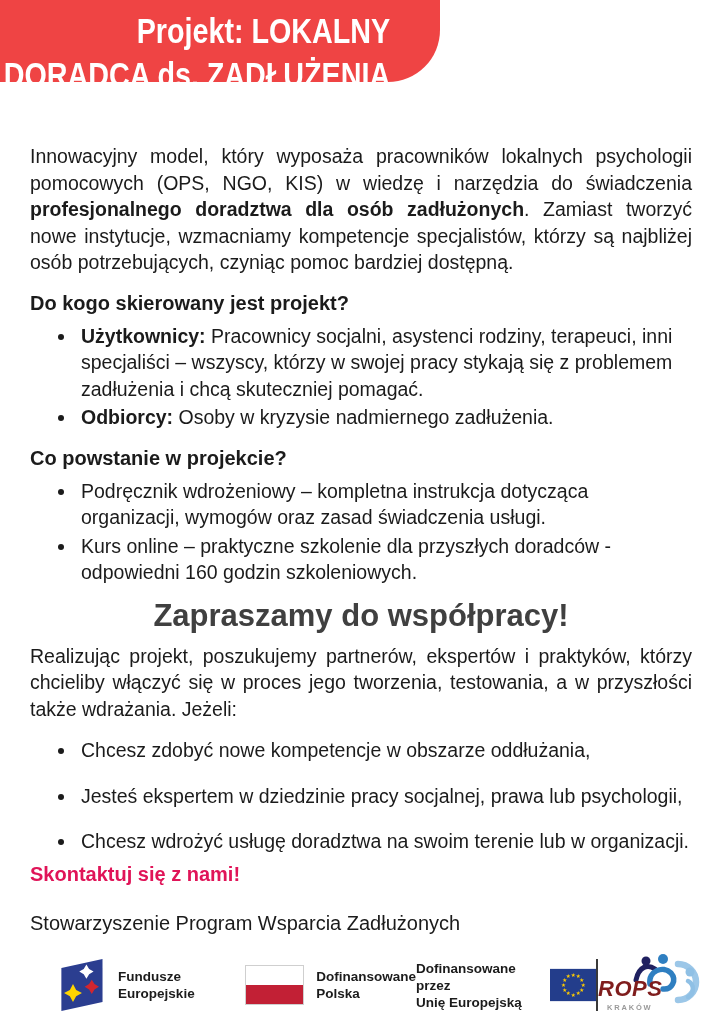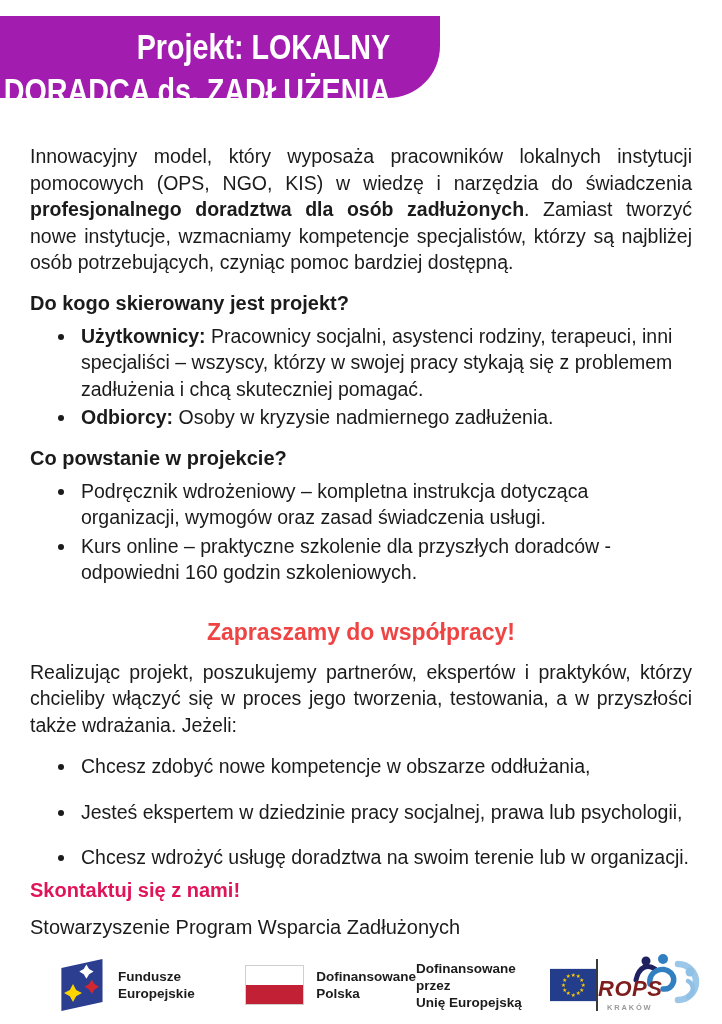--- a/index.html
+++ b/index.html
@@ -3,49 +3,49 @@
 <meta charset="utf-8">
 <style>
   html,body { margin:0; padding:0; }
   body {
     width:722px; height:1024px; position:relative; overflow:hidden;
     background:#ffffff; color:#1b1b1b;
     font-family:"Liberation Sans", sans-serif;
   }
   
   .banner {
-    position:absolute; top:16px; left:0; width:440px; height:82px;
-    background:#a21caf; border-bottom-right-radius:52px;
+    position:absolute; top:0; left:0; width:440px; height:82px;
+    background:#ef4444; border-bottom-right-radius:52px;
   }
   .banner-text {
     position:absolute; right:50px; top:9px; text-align:right;
     color:#ffffff; font-weight:bold; font-size:35px; line-height:44px;
     white-space:nowrap; transform:scaleX(0.82); transform-origin:100% 50%;
   }
   
   .content {
     position:absolute; top:113px; left:0; width:722px;
     padding:0 30px; box-sizing:border-box;
     font-size:19.5px; line-height:26.5px;
   }
   p { margin:0; }
   .intro { text-align:justify; margin-top:30px; }
   h2.sec { font-size:20px; line-height:27px; margin:14px 0 6px; font-weight:bold; }
   ul { margin:0; padding-left:47px; list-style:disc; }
   ul li { padding-left:4px; margin-bottom:2px; }
   h1.invite {
-    font-size:23px; line-height:36px; color:#ef4444; text-align:center;
-    font-weight:bold; margin:28px 0 0;
+    font-size:31px; line-height:36px; color:#404040; text-align:center;
+    font-weight:bold; margin:12px 0 0;
   }
   .invite-para { text-align:justify; margin-top:9px; }
   ul.spaced { margin-top:15px; }
   ul.spaced li { margin-bottom:0; }
   ul.spaced li + li { margin-top:19px; }
   h3.contact-heading {
-    color:#e01458; font-size:20px; line-height:26px; font-weight:bold; margin:6px 0 11px;
+    color:#e01458; font-size:20px; line-height:26px; font-weight:bold; margin:6px 0 23px;
   }
   .contact-line { font-size:20px; line-height:27.5px; }
   
   footer {
     position:absolute; left:56px; right:14px; top:950px; height:70px;
     display:flex; align-items:center; justify-content:space-between;
   }
   .logo-block { display:flex; align-items:center; }
   .logo-text { font-size:13.5px; line-height:17px; }
   .logo-text.b, .b { font-weight:bold; }
@@ -74,21 +74,21 @@
 
   <header class="banner">
     <div class="banner-text">
       <div>Projekt: LOKALNY</div>
       <div>DORADCA ds. ZADŁUŻENIA</div>
     </div>
   </header>
 
   <main class="content">
 
-    <p class="intro"><span>Innowacyjny model, który wyposaża pracowników lokalnych instytucji pomocowych (OPS, NGO, KIS) w wiedzę i narzędzia do świadczenia </span><strong>profesjonalnego doradztwa dla osób zadłużonych</strong><span>. Zamiast tworzyć nowe instytucje, wzmacniamy kompetencje specjalistów, którzy są najbliżej osób potrzebujących, czyniąc pomoc bardziej dostępną.</span></p>
+    <p class="intro"><span>Innowacyjny model, który wyposaża pracowników lokalnych psychologii pomocowych (OPS, NGO, KIS) w wiedzę i narzędzia do świadczenia </span><strong>profesjonalnego doradztwa dla osób zadłużonych</strong><span>. Zamiast tworzyć nowe instytucje, wzmacniamy kompetencje specjalistów, którzy są najbliżej osób potrzebujących, czyniąc pomoc bardziej dostępną.</span></p>
 
     <h2 class="sec">Do kogo skierowany jest projekt?</h2>
     <ul>
       <li><strong>Użytkownicy:</strong><span> Pracownicy socjalni, asystenci rodziny, terapeuci, inni specjaliści – wszyscy, którzy w swojej pracy stykają się z problemem zadłużenia i chcą skuteczniej pomagać.</span></li>
       <li><strong>Odbiorcy:</strong><span> Osoby  w kryzysie nadmiernego zadłużenia.</span></li>
     </ul>
 
     <h2 class="sec">Co powstanie w projekcie?</h2>
     <ul>
       <li><span>Podręcznik wdrożeniowy – kompletna instrukcja dotycząca organizacji, wymogów oraz zasad świadczenia usługi.</span></li>

